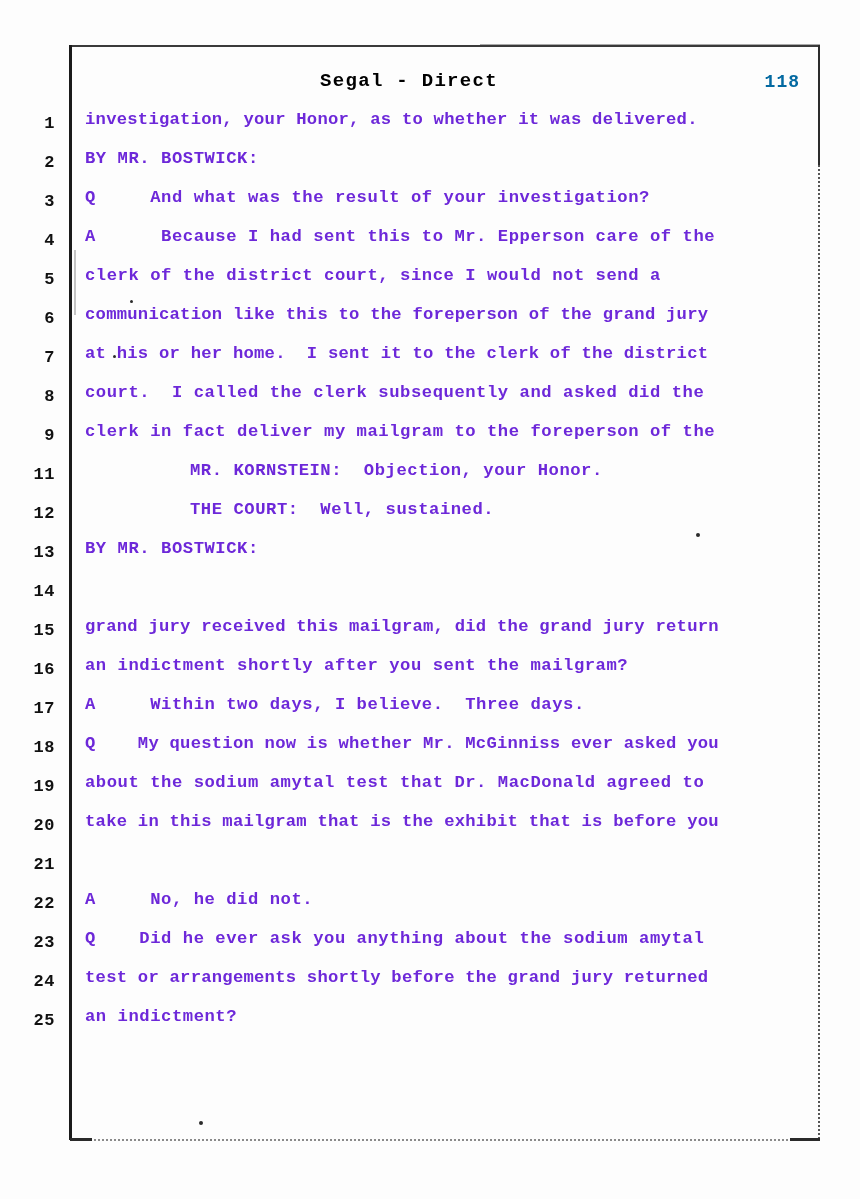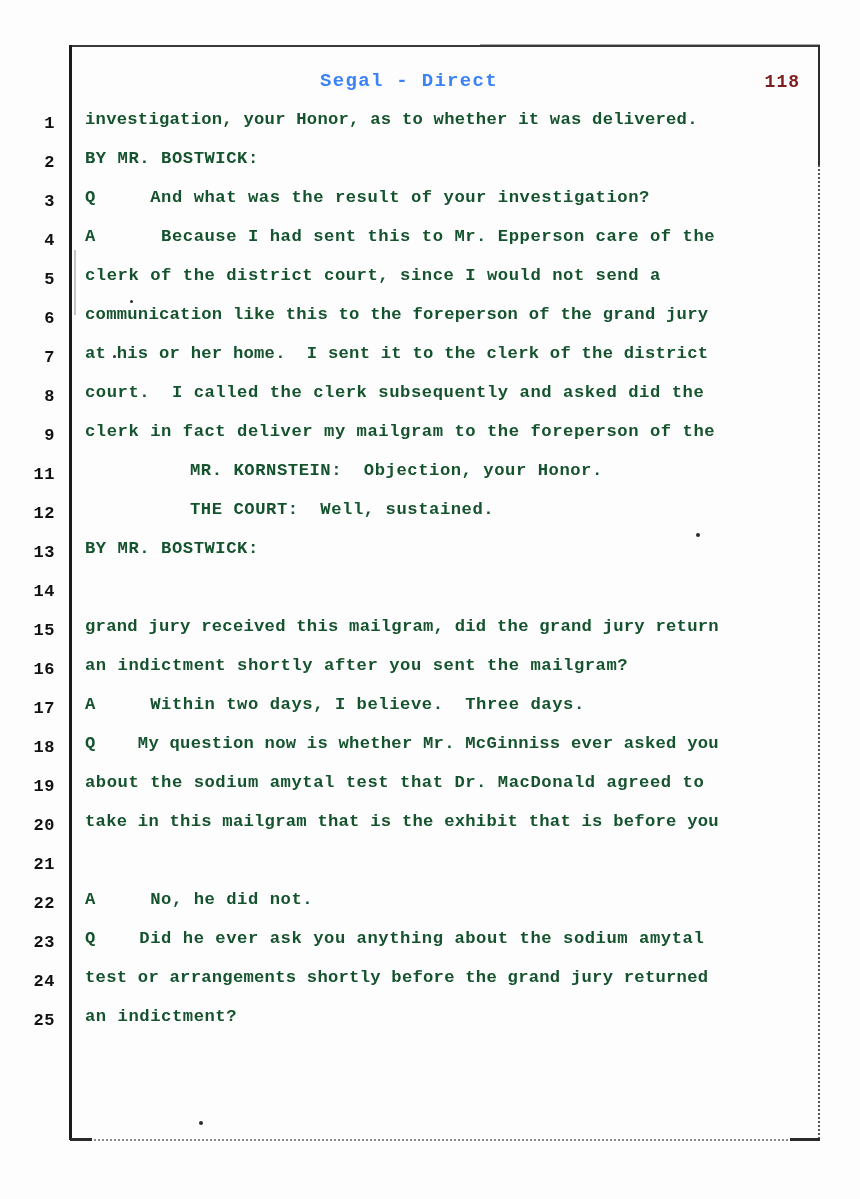--- a/index.html
+++ b/index.html
@@ -87,29 +87,29 @@
     width: 751px; height: 28px;
   }
   #header-title {
     position: absolute;
     left: 0; top: 0;
     width: 680px;
     text-align: center;
     font-size: 19px;
     font-weight: bold;
     letter-spacing: 1.3px;
-    color: #3b82f6;
+    color: #000000;
   }
   #page-number {
     position: absolute;
     right: 20px; top: 2px;
     font-size: 18px;
     font-weight: bold;
     letter-spacing: 1px;
-    color: #7f1d1d;
+    color: #0369a1;
   }
 
   
   #transcript {
     position: absolute;
     left: 0; top: 108px;
     width: 860px;
   }
   .tline {
     position: relative;
@@ -123,21 +123,21 @@
     font-size: 17px;
     font-weight: bold;
     color: #111;
     letter-spacing: 0.5px;
   }
   .ltext {
     position: absolute;
     left: 85px; top: 2px;
     width: 740px;
     font-size: 17.2px;
-    color: #14532d;
+    color: #6d28d9;
     letter-spacing: 0.55px;
     white-space: pre;
     font-weight: bold;
   }
   .ltext.indent {
     left: 190px;
   }
   .ltext.tight {
     letter-spacing: 0.25px;
   }

